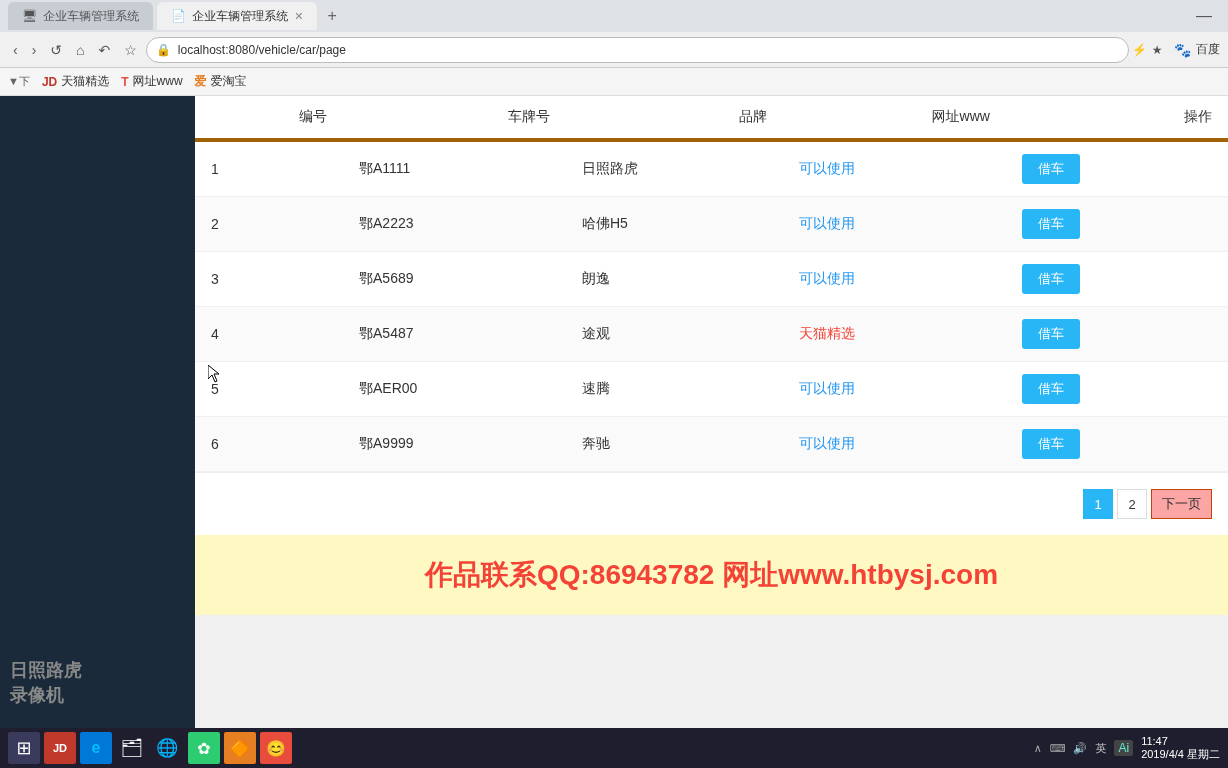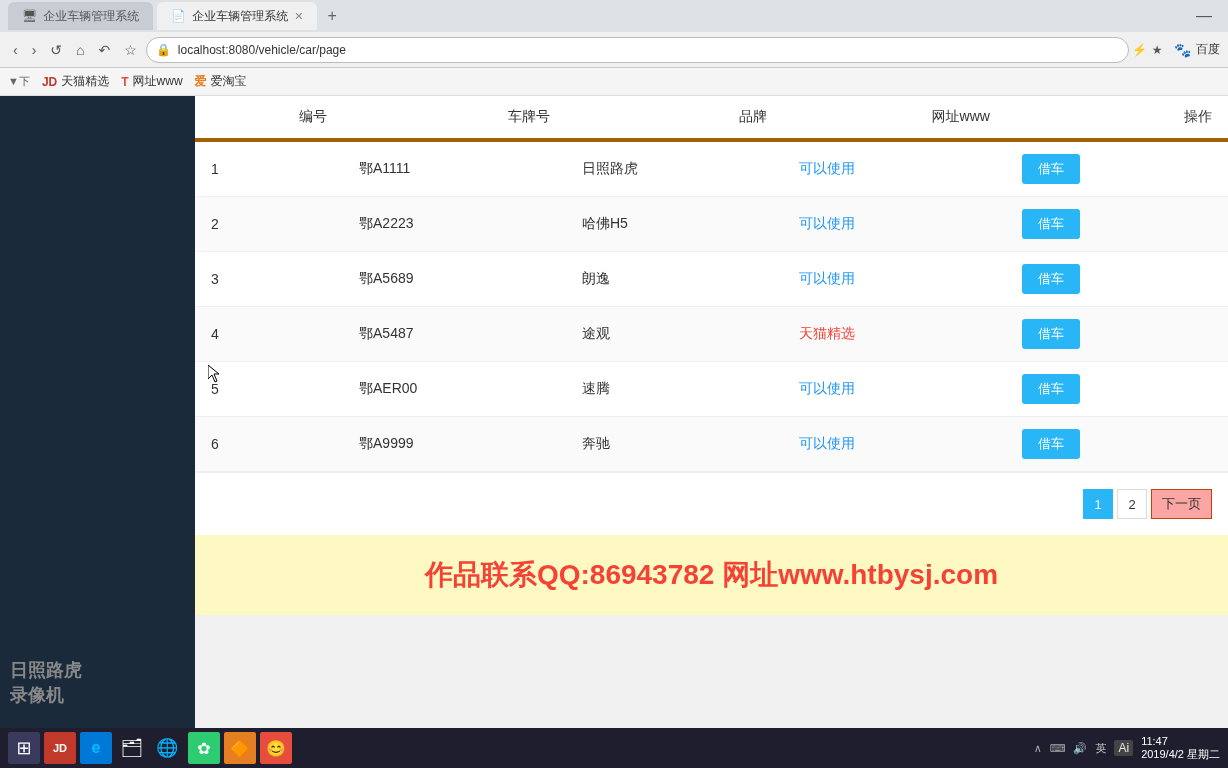--- a/index.html
+++ b/index.html
@@ -296,21 +296,21 @@
       display: flex;
       align-items: center;
       gap: 8px;
       color: white;
       font-size: 11px;
     }
     .taskbar-time {
       text-align: left;
     }
     .ai-label {
-      color: #e5e5e5;
+      color: #5eead4;
       font-size: 12px;
       background: #444;
       padding: 1px 4px;
       border-radius: 2px;
     }
 
     
     .cursor-indicator {
       position: absolute;
       top: 365px;
@@ -464,21 +464,21 @@
   <div class="taskbar-icon" style="background:#e74c3c;font-size:16px;">😊</div>
 
   <div class="taskbar-right">
     <span style="font-size:11px;color:#aaa;">∧</span>
     <span style="font-size:11px;color:#aaa;">⌨</span>
     <span style="font-size:11px;color:#aaa;">🔊</span>
     <span style="font-size:11px;color:#ccc;">英</span>
     <div class="ai-label">Ai</div>
     <div class="taskbar-time">
       <div>11:47</div>
-      <div>2019/4/2 星期二</div>
+      <div>2019/4/4 星期二</div>
     </div>
   </div>
 </div>
 
 <div class="cursor-indicator">
   <svg width="16" height="20" viewBox="0 0 16 20">
     <path d="M0,0 L0,14 L4,10 L7,17 L9,16 L6,9 L11,9 Z" fill="white" stroke="black" stroke-width="1"></path>
   </svg>
 </div>
 

